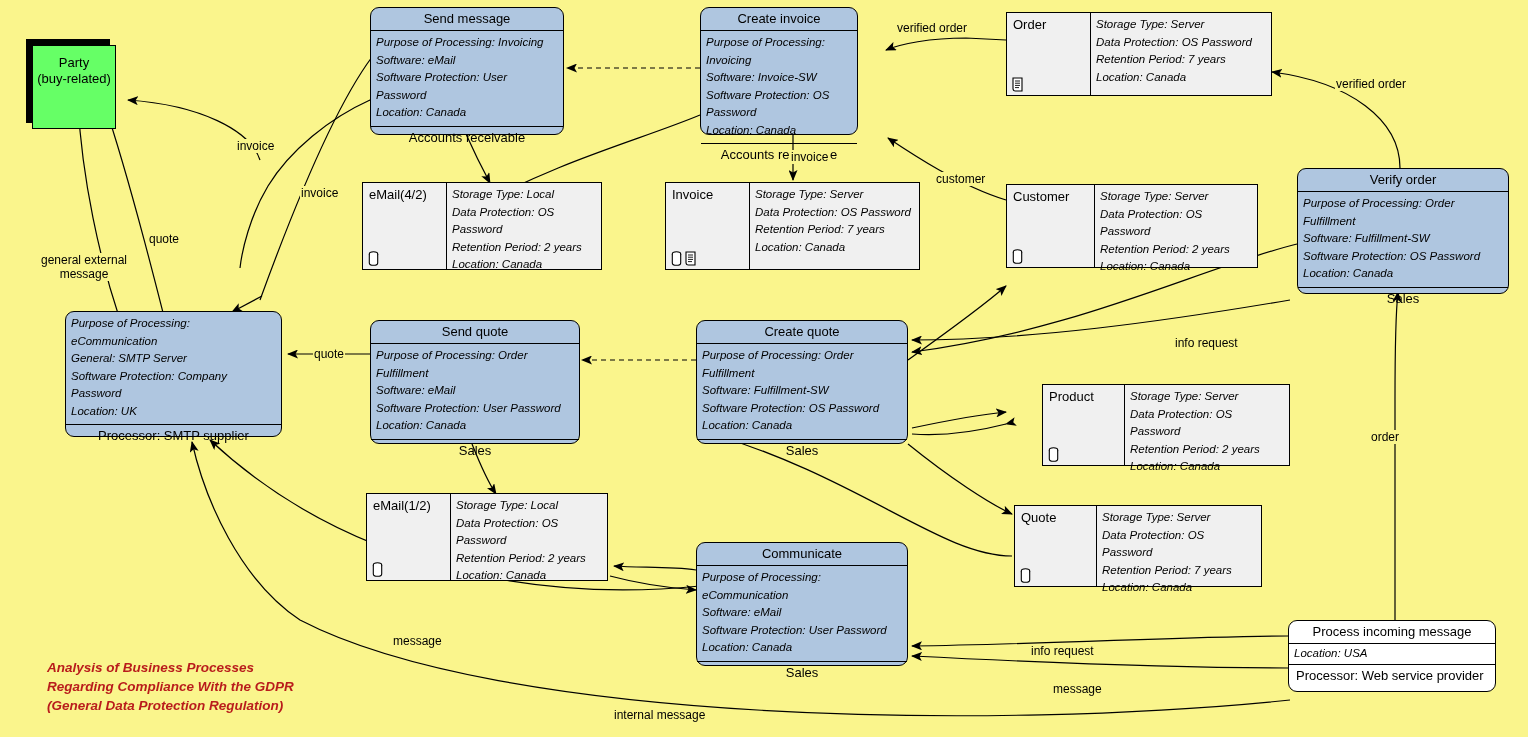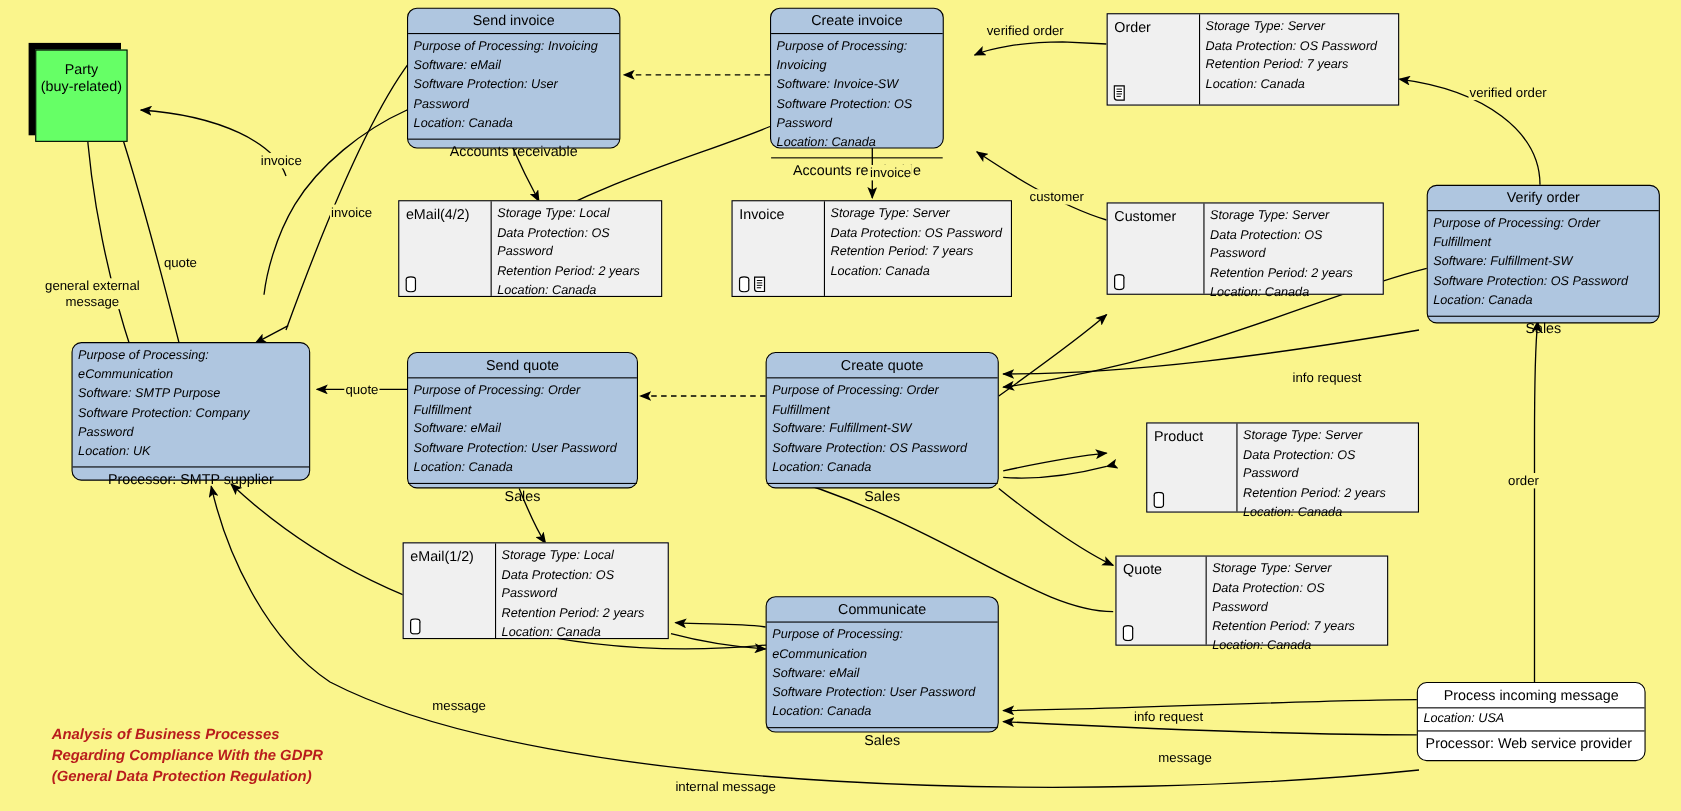--- a/index.html
+++ b/index.html
@@ -189,21 +189,21 @@
 
   <div class="entity" style="left:26px;top:39px;width:96px;height:96px;">
     <div class="shadow"></div>
     <div class="face">
       <div>Party</div>
       <div>(buy-related)</div>
     </div>
   </div>
 
   <div class="process" style="left:370px;top:7px;width:194px;height:128px;">
-    <div class="hdr">Send invoice</div>
+    <div class="hdr">Send message</div>
     <div class="body">
       <div>Purpose of Processing: Invoicing</div>
       <div>Software: eMail</div>
       <div>Software Protection: User Password</div>
       <div>Location: Canada</div>
     </div>
     <div class="ftr">Accounts receivable</div>
   </div>
 
   <div class="process" style="left:700px;top:7px;width:158px;height:128px;">
@@ -224,21 +224,21 @@
       <div>Software: Fulfillment-SW</div>
       <div>Software Protection: OS Password</div>
       <div>Location: Canada</div>
     </div>
     <div class="ftr">Sales</div>
   </div>
 
   <div class="process" style="left:65px;top:311px;width:217px;height:126px;">
     <div class="body">
       <div>Purpose of Processing: eCommunication</div>
-      <div>Software: SMTP Purpose</div>
+      <div>General: SMTP Server</div>
       <div>Software Protection: Company Password</div>
       <div>Location: UK</div>
     </div>
     <div class="ftr">Processor: SMTP supplier</div>
   </div>
 
   <div class="process" style="left:370px;top:320px;width:210px;height:124px;">
     <div class="hdr">Send quote</div>
     <div class="body">
       <div>Purpose of Processing: Order Fulfillment</div>

